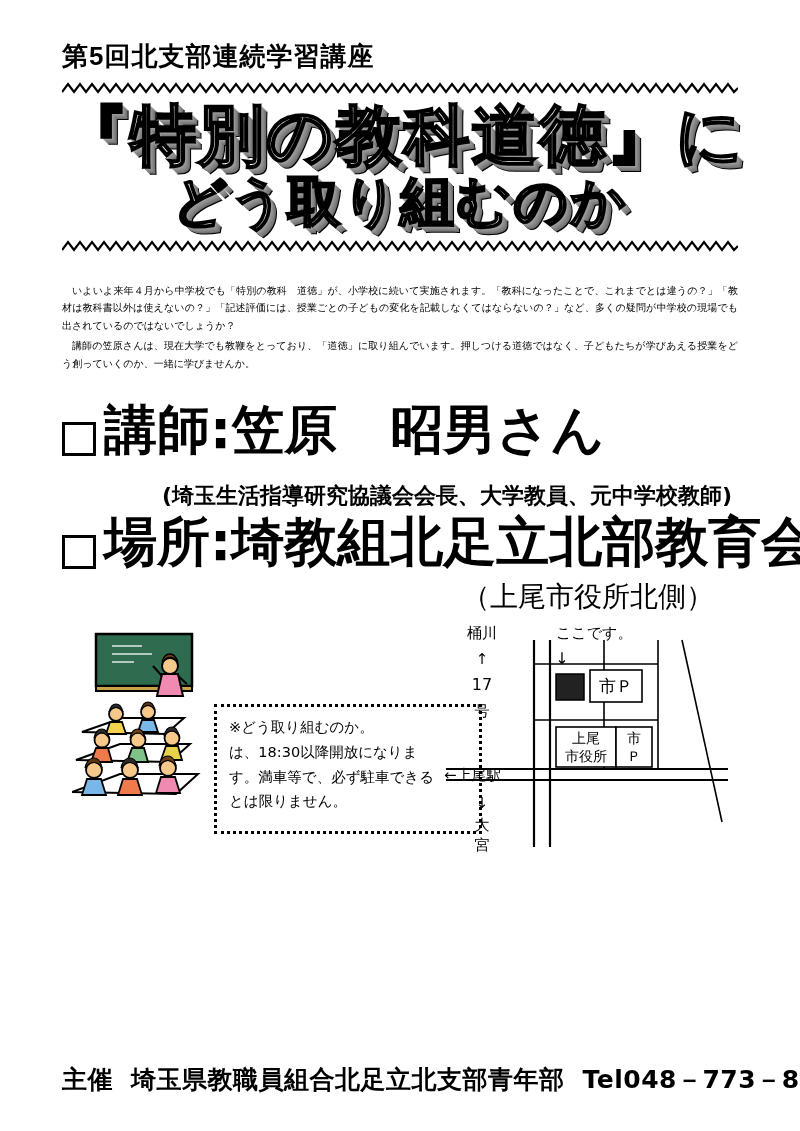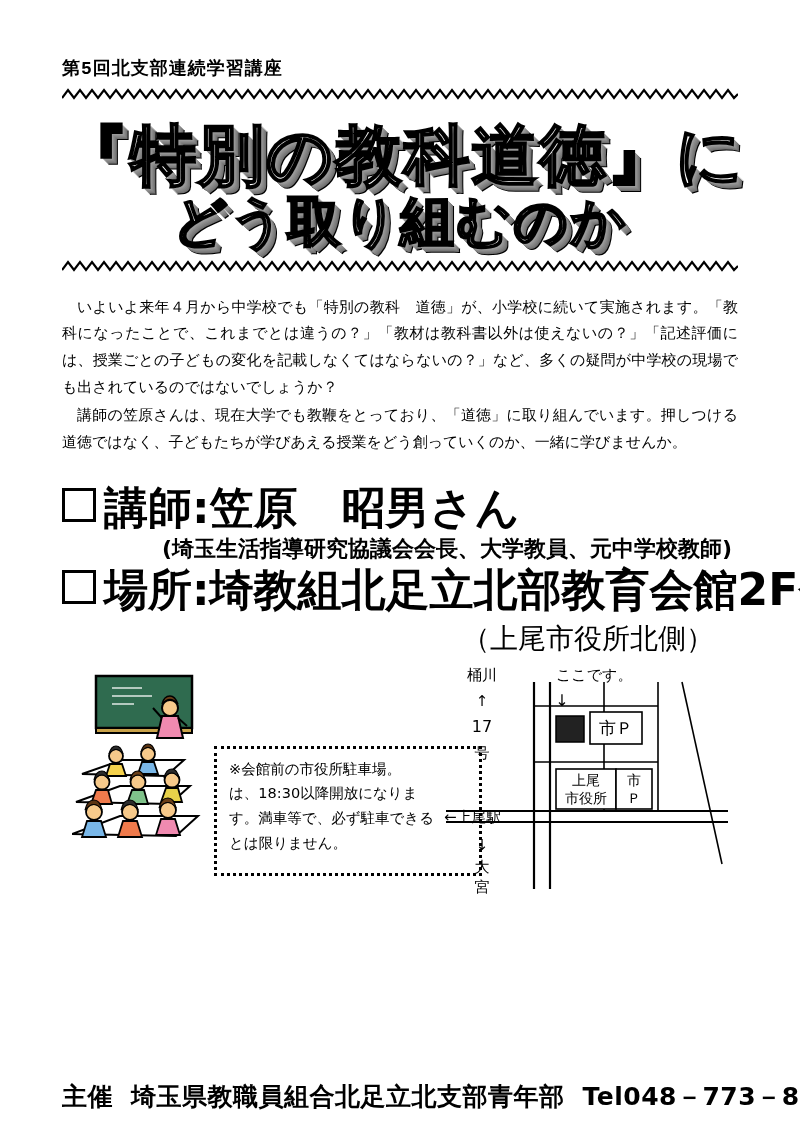--- a/index.html
+++ b/index.html
@@ -19,38 +19,38 @@
   .page {
     position: relative;
     width: 800px;
     height: 1131px;
     box-sizing: border-box;
     padding: 0 62px;
   }
 
   
   .kicker {
-    margin-top: 56px;
-    font-size: 18px;
+    margin-top: 39px;
+    font-size: 26px;
     font-weight: bold;
     letter-spacing: 1px;
-    font-family: Liberation Mono, monospace;
+    font-family: Liberation Sans, sans-serif;
   }
 
   .wavy {
     height: 14px;
     margin-top: 8px;
     overflow: hidden;
   }
   .wavy svg { display: block; }
 
   
   .title-block {
     text-align: center;
-    margin-top: 18px;
+    margin-top: 4px;
   }
   .title-line {
     font-family: "DejaVu Sans", "Liberation Sans", sans-serif;
     font-weight: bold;
     font-size: 66px;
     line-height: 1.08;
     letter-spacing: 2px;
     color: #ffffff;
     -webkit-text-stroke: 2px #000;
     text-shadow:
@@ -62,55 +62,55 @@
       7px 7px 0 #000;
     white-space: nowrap;
   }
   .title-line.second {
     font-size: 54px;
     margin-top: 2px;
   }
 
   
   .body-copy {
-    margin-top: 20px;
-    font-size: 15px;
+    margin-top: 28px;
+    font-size: 10px;
     line-height: 1.78;
     text-align: justify;
     font-family: "DejaVu Sans", "Liberation Sans", sans-serif;
   }
   .body-copy p { margin: 0 0 2px 0; text-indent: 1em; }
 
   
   .details { margin-top: 26px; }
   .detail-row {
     display: flex;
-    align-items: center;
-    font-family: "DejaVu Sans", "Liberation Sans", sans-serif;
-    font-weight: bold;
-    font-size: 44px;
+    align-items: flex-end;
+    font-family: "DejaVu Sans", "Liberation Sans", sans-serif;
+    font-weight: bold;
+    font-size: 53px;
     line-height: 1.18;
     letter-spacing: 0px;
     white-space: nowrap;
   }
   .checkbox {
     display: inline-block;
     width: 28px;
     height: 28px;
     border: 3px solid #000;
     margin-right: 8px;
     margin-bottom: 5px;
     flex: 0 0 auto;
   }
   .sub-note {
     text-align: right;
     font-family: "DejaVu Sans", "Liberation Sans", sans-serif;
     font-weight: bold;
     font-size: 22px;
-    margin-top: 0;
+    margin-top: 20px;
     padding-right: 6px;
   }
   .place-note {
     text-align: right;
     font-family: "DejaVu Sans", "Liberation Sans", sans-serif;
     font-weight: normal;
     font-size: 28px;
     margin-top: 4px;
     padding-right: 24px;
   }
@@ -263,21 +263,21 @@
         <path d="M49 140 q9 -11 17 0 q-2 -10 -8 -10 q-7 0 -9 10z" fill="#2b2b2b" stroke="#000" stroke-width="1.2"></path>
         <path d="M51 151 h14 l5 16 h-24z" fill="#ef7a4c" stroke="#000" stroke-width="1.8"></path>
 
         <circle cx="96" cy="140" r="8" fill="#f6c98a" stroke="#000" stroke-width="1.8"></circle>
         <path d="M87 138 q9 -11 17 0 q-2 -10 -8 -10 q-7 0 -9 10z" fill="#6b3f18" stroke="#000" stroke-width="1.2"></path>
         <path d="M89 149 h14 l5 16 h-24z" fill="#f08ab0" stroke="#000" stroke-width="1.8"></path>
       </g>
     </svg>
 
     <div class="notice">
-      <p>※会館前の市役所駐車場。</p>
+      <p>※どう取り組むのか。</p>
       <p>は、18:30以降開放になりま</p>
       <p>す。満車等で、必ず駐車できる</p>
       <p>とは限りません。</p>
     </div>
 
     <svg class="map" viewBox="0 0 300 235">
 
       <line x1="96" y1="18" x2="96" y2="225" stroke="#000" stroke-width="2.2"></line>
       <line x1="112" y1="18" x2="112" y2="225" stroke="#000" stroke-width="2.2"></line>
 

